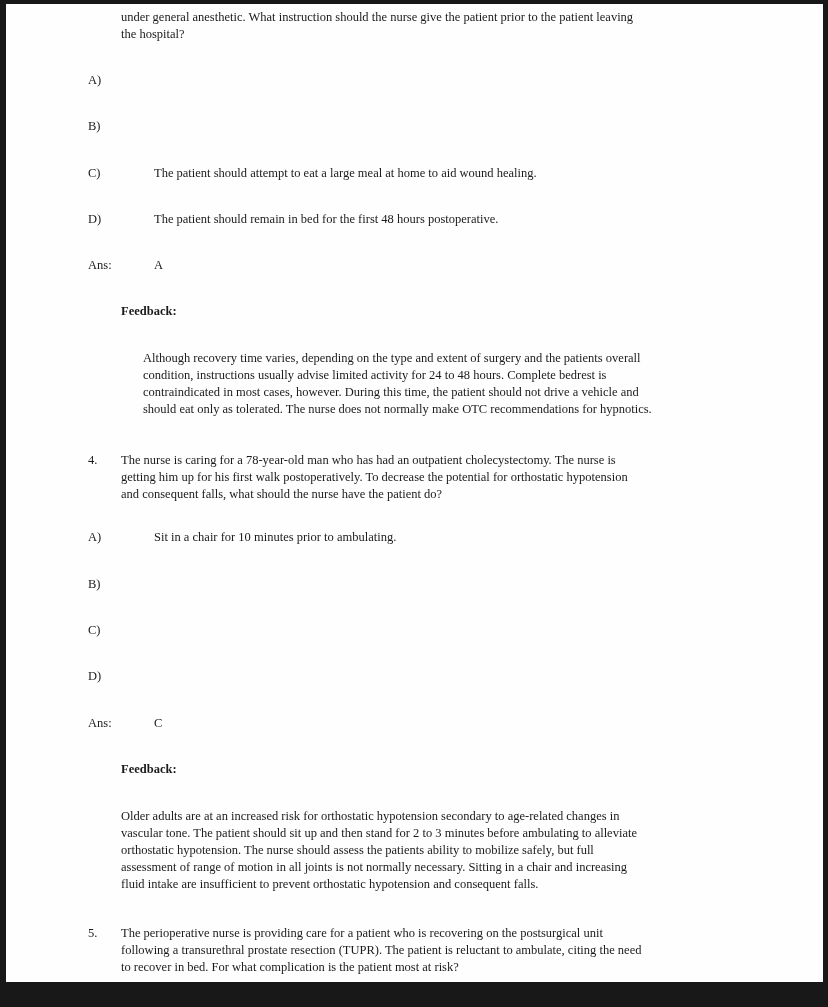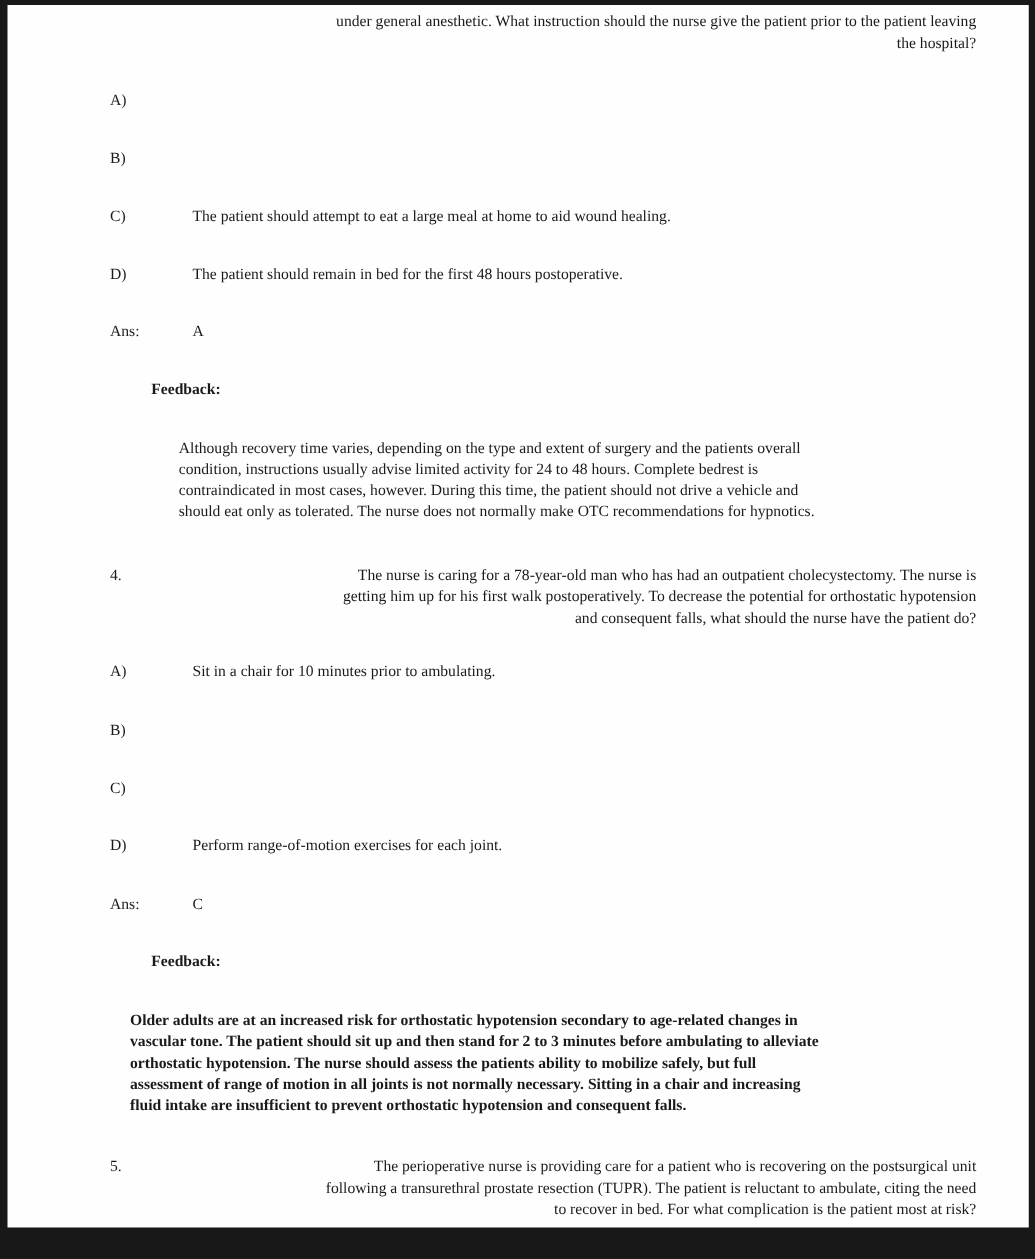--- a/index.html
+++ b/index.html
@@ -24,21 +24,21 @@
     top: 4px;
     width: 817px;
     height: 978px;
     background: #fefefe;
   }
   .abs { position: absolute; }
   .row { position: absolute; display: flex; align-items: flex-start; }
   .q-number { width: 33px; flex: none; }
   .opt-letter { width: 66px; flex: none; }
   .multiline { white-space: pre-line; width: 680px; }
-  .stem-text { white-space: pre-line; width: 660px; text-align: right; }
+  .stem-text { white-space: pre-line; width: 660px; }
   .bold { font-weight: bold; }
 </style>
 </head>
 <body>
 
 <div id="screen">
   <div id="paper">
 
     <div class="abs stem-text" style="left:115px; top:5px;">under general anesthetic. What instruction should the nurse give the patient prior to the patient leaving
 the hospital?</div>
@@ -82,31 +82,30 @@
       <span>Sit in a chair for 10 minutes prior to ambulating.</span>
     </div>
     <div class="row" style="left:82px; top:572px;">
       <span class="opt-letter">B)</span>
     </div>
     <div class="row" style="left:82px; top:618px;">
       <span class="opt-letter">C)</span>
     </div>
     <div class="row" style="left:82px; top:664px;">
       <span class="opt-letter">D)</span>
-      <span>Perform range-of-motion exercises for each joint.</span>
     </div>
 
     <div class="row" style="left:82px; top:711px;">
       <span class="opt-letter">Ans:</span>
       <span>C</span>
     </div>
 
     <div class="abs bold" style="left:115px; top:757px;">Feedback:</div>
 
-    <div class="abs multiline" style="left:98px; top:804px;font-weight:bold;">Older adults are at an increased risk for orthostatic hypotension secondary to age-related changes in
+    <div class="abs multiline" style="left:115px; top:804px;">Older adults are at an increased risk for orthostatic hypotension secondary to age-related changes in
 vascular tone. The patient should sit up and then stand for 2 to 3 minutes before ambulating to alleviate
 orthostatic hypotension. The nurse should assess the patients ability to mobilize safely, but full
 assessment of range of motion in all joints is not normally necessary. Sitting in a chair and increasing
 fluid intake are insufficient to prevent orthostatic hypotension and consequent falls.</div>
 
     <div class="row" style="left:82px; top:921px;">
       <span class="q-number">5.</span>
       <span class="stem-text">The perioperative nurse is providing care for a patient who is recovering on the postsurgical unit
 following a transurethral prostate resection (TUPR). The patient is reluctant to ambulate, citing the need
 to recover in bed. For what complication is the patient most at risk?</span>

